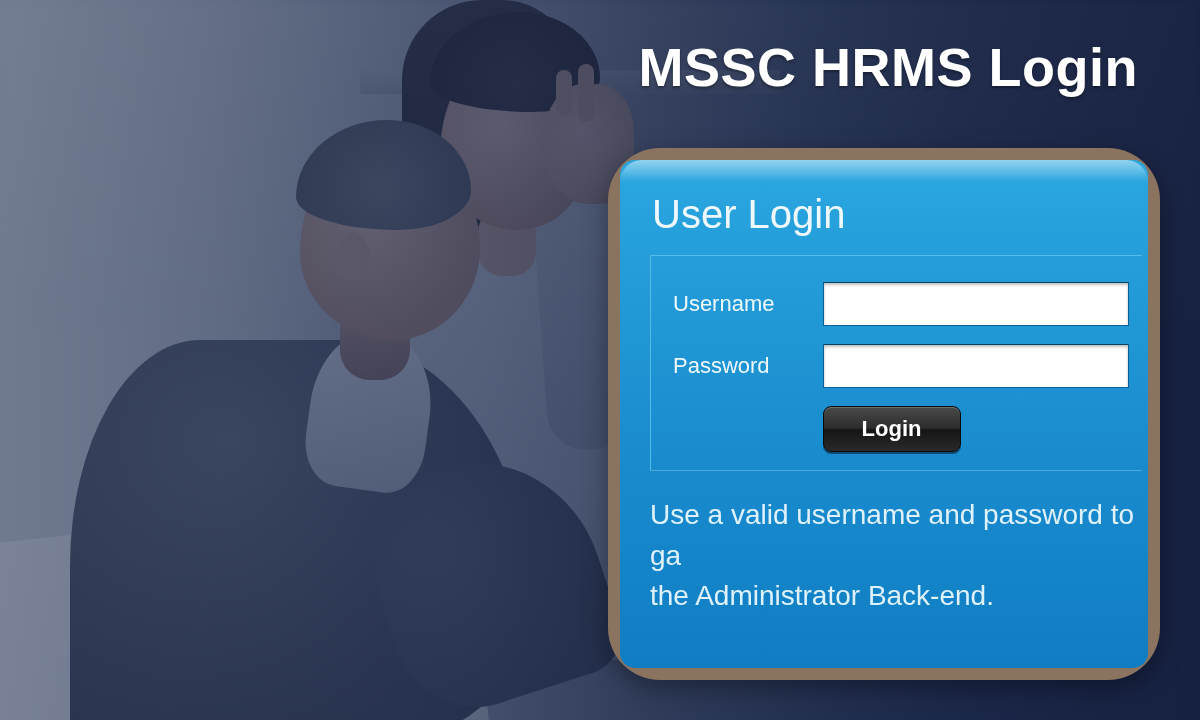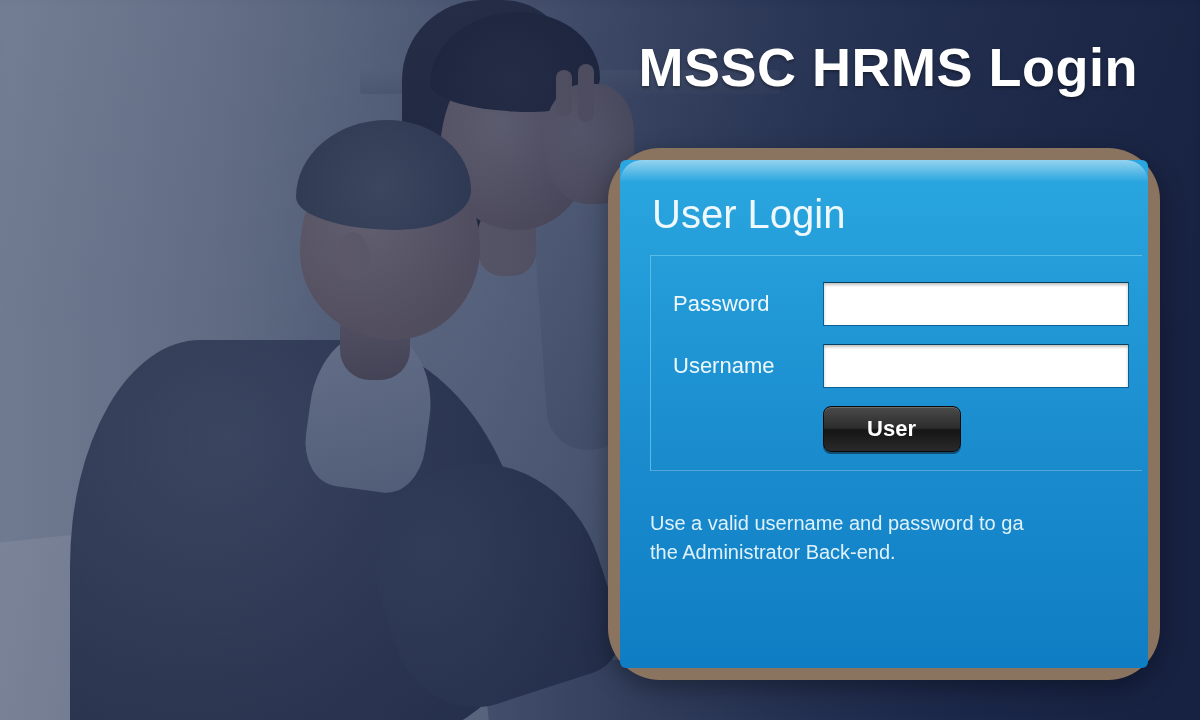--- a/index.html
+++ b/index.html
@@ -209,21 +209,21 @@
       position: absolute;
       top: 148px; right: 40px;
       width: 552px; height: 532px;
       border-radius: 52px;
       background: #8a735f;
       padding: 12px;
       box-shadow: 0 8px 24px rgba(0,0,0,0.35);
     }
     .login-inner {
       width: 100%; height: 100%;
-      border-radius: 6px;
+      border-radius: 15px;
       overflow: hidden;
       position: relative;
       background: linear-gradient(180deg, #2aa7e0 0%, #1c8fd0 50%, #0f7dc3 100%);
     }
     .login-inner::before {
       
       content: "";
       position: absolute;
       top: 0; left: 0; right: 0; height: 22px;
       background: linear-gradient(#ffffff, rgba(255,255,255,0));
@@ -284,22 +284,22 @@
       border-radius: 8px;
       border: 1px solid #0a0a0a;
       background: linear-gradient(#4a4a4a 0%, #2c2c2c 48%, #151515 52%, #2a2a2a 100%);
       color: #ffffff;
       font-size: 22px;
       font-weight: 700;
       cursor: pointer;
       box-shadow: 0 2px 0 rgba(0,0,0,0.45), inset 0 1px 0 rgba(255,255,255,0.2);
     }
     .helper-text {
-      margin-top: 38px;
-      font-size: 20px;
+      margin-top: 24px;
+      font-size: 28px;
       line-height: 1.45;
       color: #dff1fb;
       padding-right: 0;
       width: 500px;
       white-space: pre-line;
     }
   </style>
 </head>
 <body>
 
@@ -334,29 +334,29 @@
 
 <h1 class="page-title">MSSC HRMS Login</h1>
 
 <div class="login-card">
   <div class="login-inner">
     <div class="login-content">
       <div class="login-heading">User Login</div>
 
       <div class="form-box">
         <div class="form-row">
+          <label class="form-label">Username</label>
+          <input class="form-input" type="text" value="" style="">
+        </div>
+        <div class="form-row">
           <label class="form-label">Password</label>
           <input class="form-input" type="password" value="" style="">
         </div>
-        <div class="form-row">
-          <label class="form-label">Username</label>
-          <input class="form-input" type="text" value="" style="">
-        </div>
         <div class="btn-login-wrap">
-          <button class="btn-login">User</button>
+          <button class="btn-login">Login</button>
         </div>
       </div>
 
       <div class="helper-text">Use a valid username and password to ga
 the Administrator Back-end.</div>
     </div>
   </div>
 </div>
 
 </body></html>

